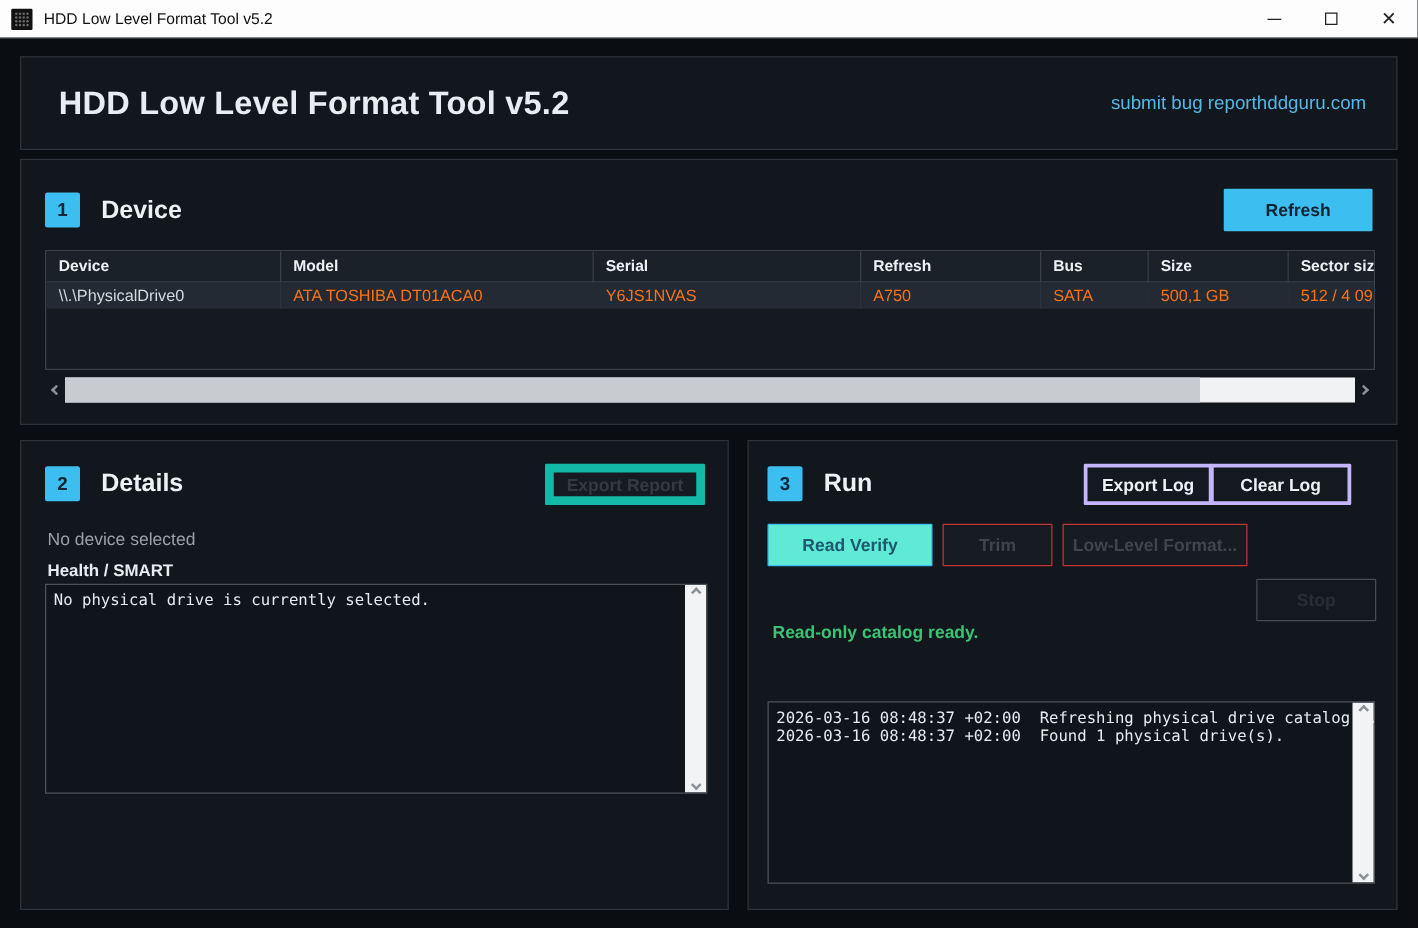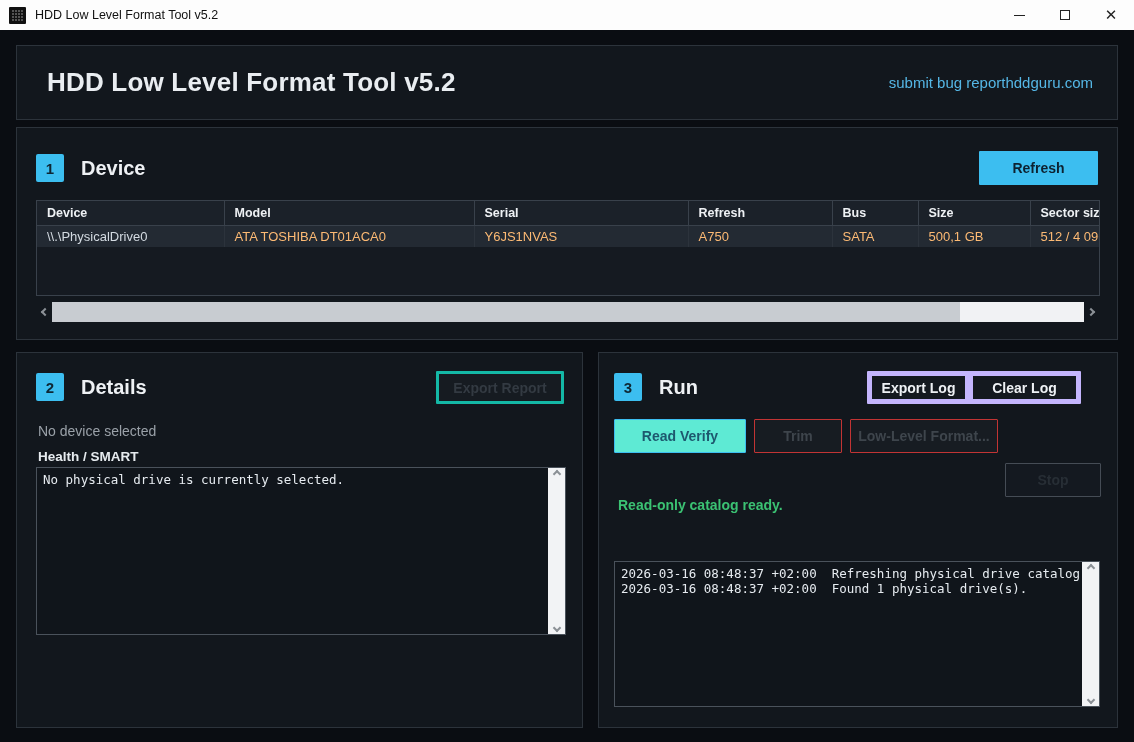--- a/index.html
+++ b/index.html
@@ -40,56 +40,56 @@
   .btn-refresh { position:absolute; right:19px; top:23px; width:119px; height:34px;
     background:#3cbef0; color:#0d2230; border:none; font-size:14px; font-weight:700;
     font-family:inherit; cursor:pointer; border-radius:1px; }
 
   .tbl-wrap { position:absolute; left:19px; top:72px; width:1064px; height:96px;
     overflow:hidden; border:1px solid #39414b; background:#151a21; }
   table.devices { border-collapse:collapse; table-layout:fixed; width:1113px; }
   table.devices th { background:#1b2129; color:#eef1f4; font-size:12.5px; font-weight:700;
     text-align:left; padding:4px 10px; height:24px; border-right:1px solid #39414b;
     border-bottom:1px solid #39414b; white-space:nowrap; overflow:hidden; }
-  table.devices td { background:#232a33; color:#fdba74; font-size:13px; padding:2px 10px;
+  table.devices td { background:#232a33; color:#f97316; font-size:13px; padding:2px 10px;
     height:22px; border-right:1px solid #2c333c; white-space:nowrap; overflow:hidden; }
   table.devices td:first-child { color:#d3dae1; }
 
   .hscroll { position:absolute; left:19px; top:174px; width:1064px; height:20px;
     display:flex; align-items:stretch; }
   .hs-arrow { width:16px; display:flex; align-items:center; justify-content:center; background:#12171d; }
   .hs-track { flex:1; background:#f1f2f4; position:relative; }
   .hs-thumb { position:absolute; left:0; top:0; bottom:0; width:88%; background:#c8ccd1; }
   .chev { display:block; width:6px; height:6px; border-left:2px solid #8b9096; border-bottom:2px solid #8b9096; }
   .chev-l { transform:rotate(45deg); margin-left:2px; }
   .chev-r { transform:rotate(225deg); margin-right:2px; }
   .chev-u { transform:rotate(135deg); margin-top:3px; }
   .chev-d { transform:rotate(-45deg); margin-bottom:3px; }
 
   
   .details-panel { left:16px; top:352px; width:567px; height:376px; }
   .details-head { position:absolute; left:19px; top:20px; display:flex; align-items:center; gap:17px; }
   .btn-ghost-disabled { position:absolute; right:18px; top:18px; width:128px; height:33px;
-    background:#161b21; border:3px solid #14b8a6; color:#333a42; font-size:14px; font-weight:700;
+    background:#161b21; border:7px solid #14b8a6; color:#333a42; font-size:14px; font-weight:700;
     font-family:inherit; border-radius:1px; }
   .muted-status { position:absolute; left:21px; top:70px; color:#9aa1a8; font-size:14px; }
   .smart-label { position:absolute; left:21px; top:96px; color:#e6ebef; font-size:13.5px; font-weight:700; }
   .textbox { position:absolute; background:#10151b; border:1px solid #4a525b; overflow:hidden; }
   .details-box { left:19px; top:114px; width:530px; height:168px; }
   .mono { font-family:"DejaVu Sans Mono","Liberation Mono",monospace; font-size:12.5px;
     color:#e6ebf0; line-height:1.22; }
   .textbox-inner { position:absolute; left:0; top:0; right:17px; bottom:0; padding:4px 6px; white-space:pre; }
   .vscroll { position:absolute; right:0; top:0; bottom:0; width:17px; background:#f2f3f5;
     display:flex; flex-direction:column; justify-content:space-between; align-items:center; }
 
   
   .run-panel { left:598px; top:352px; width:520px; height:376px; }
   .run-head { position:absolute; left:15px; top:20px; display:flex; align-items:center; gap:17px; }
   .btn-outline { position:absolute; top:18px; height:33px; background:#14191f;
-    border:5px solid #c4b5fd; color:#eef1f4; font-size:14px; font-weight:700;
+    border:3px solid #c4b5fd; color:#eef1f4; font-size:14px; font-weight:700;
     font-family:inherit; cursor:pointer; border-radius:1px; }
   .btn-exportlog { right:147px; width:103px; }
   .btn-clearlog { right:36px; width:113px; }
   .action-btn { position:absolute; top:66px; height:34px; font-size:14px; font-weight:700;
     font-family:inherit; background:#151e26; border-radius:1px; }
   .btn-readverify { left:15px; width:132px; border:1px solid #3cbef0; color:#1d586e; background:#5eead4; }
   .btn-trim { left:155px; width:88px; border:1px solid #c23434; color:#3e454c; background:#171c22; }
   .btn-llf { left:251px; width:148px; border:1px solid #c23434; color:#3e454c; background:#171c22; }
   .btn-stop { position:absolute; left:406px; top:110px; width:96px; height:34px;
     background:#141920; border:1px solid #454c55; color:#272e35; font-size:14px; font-weight:700;

